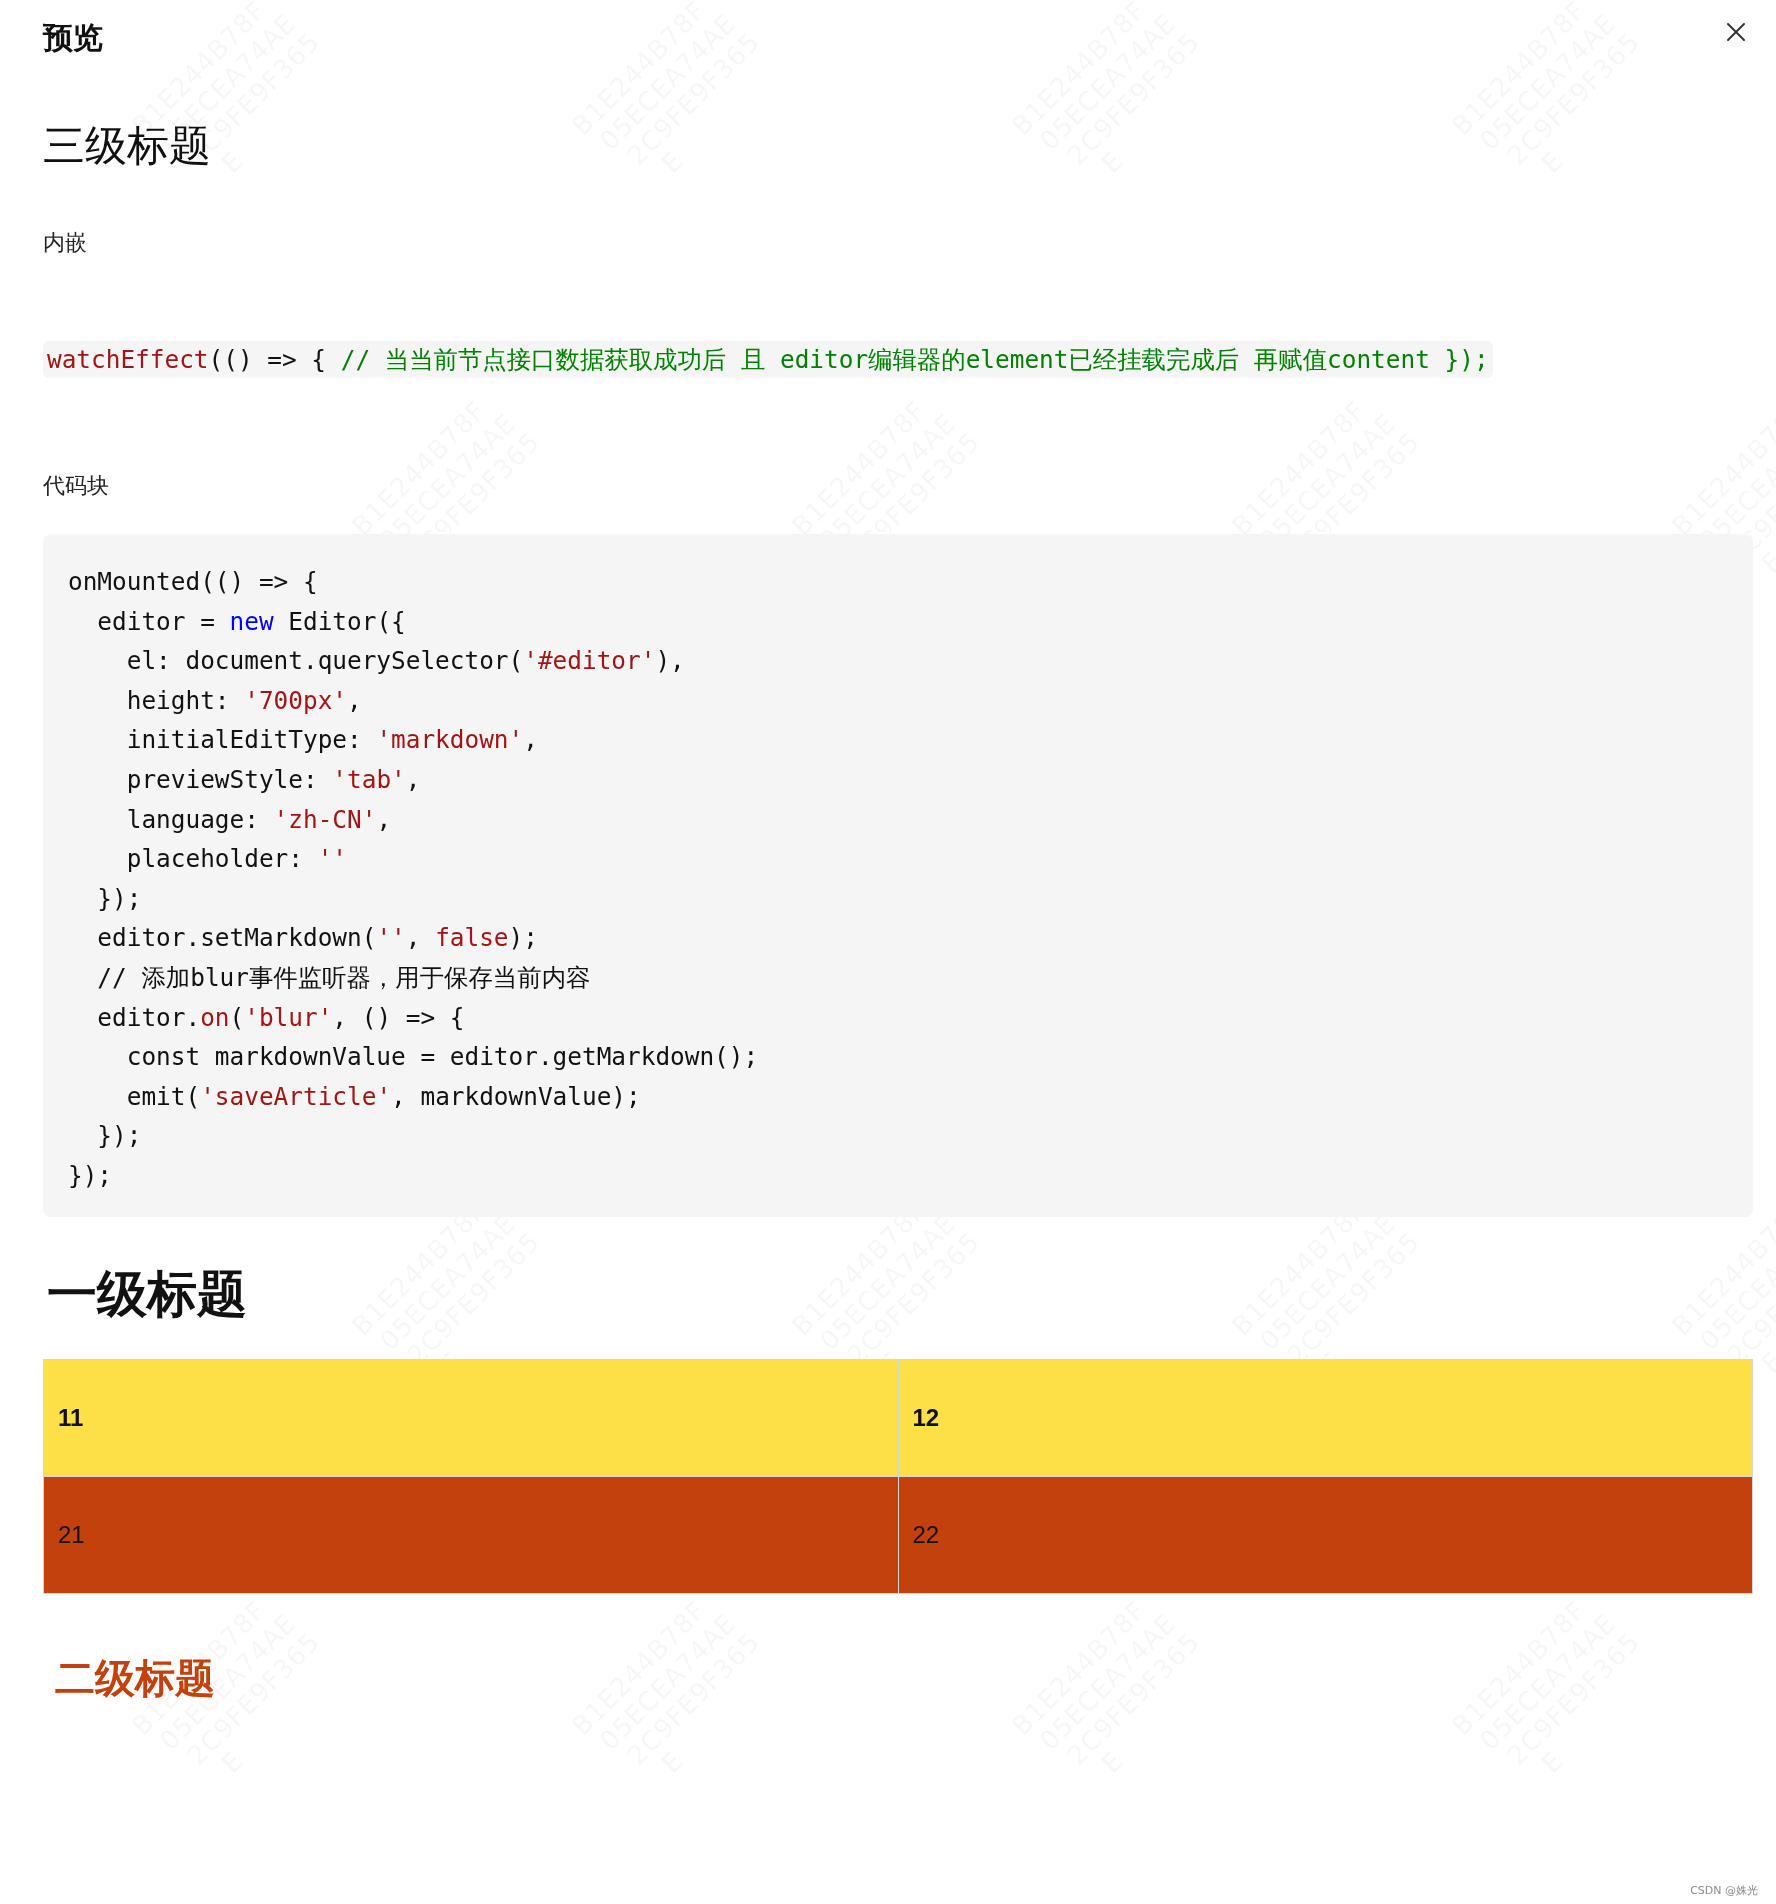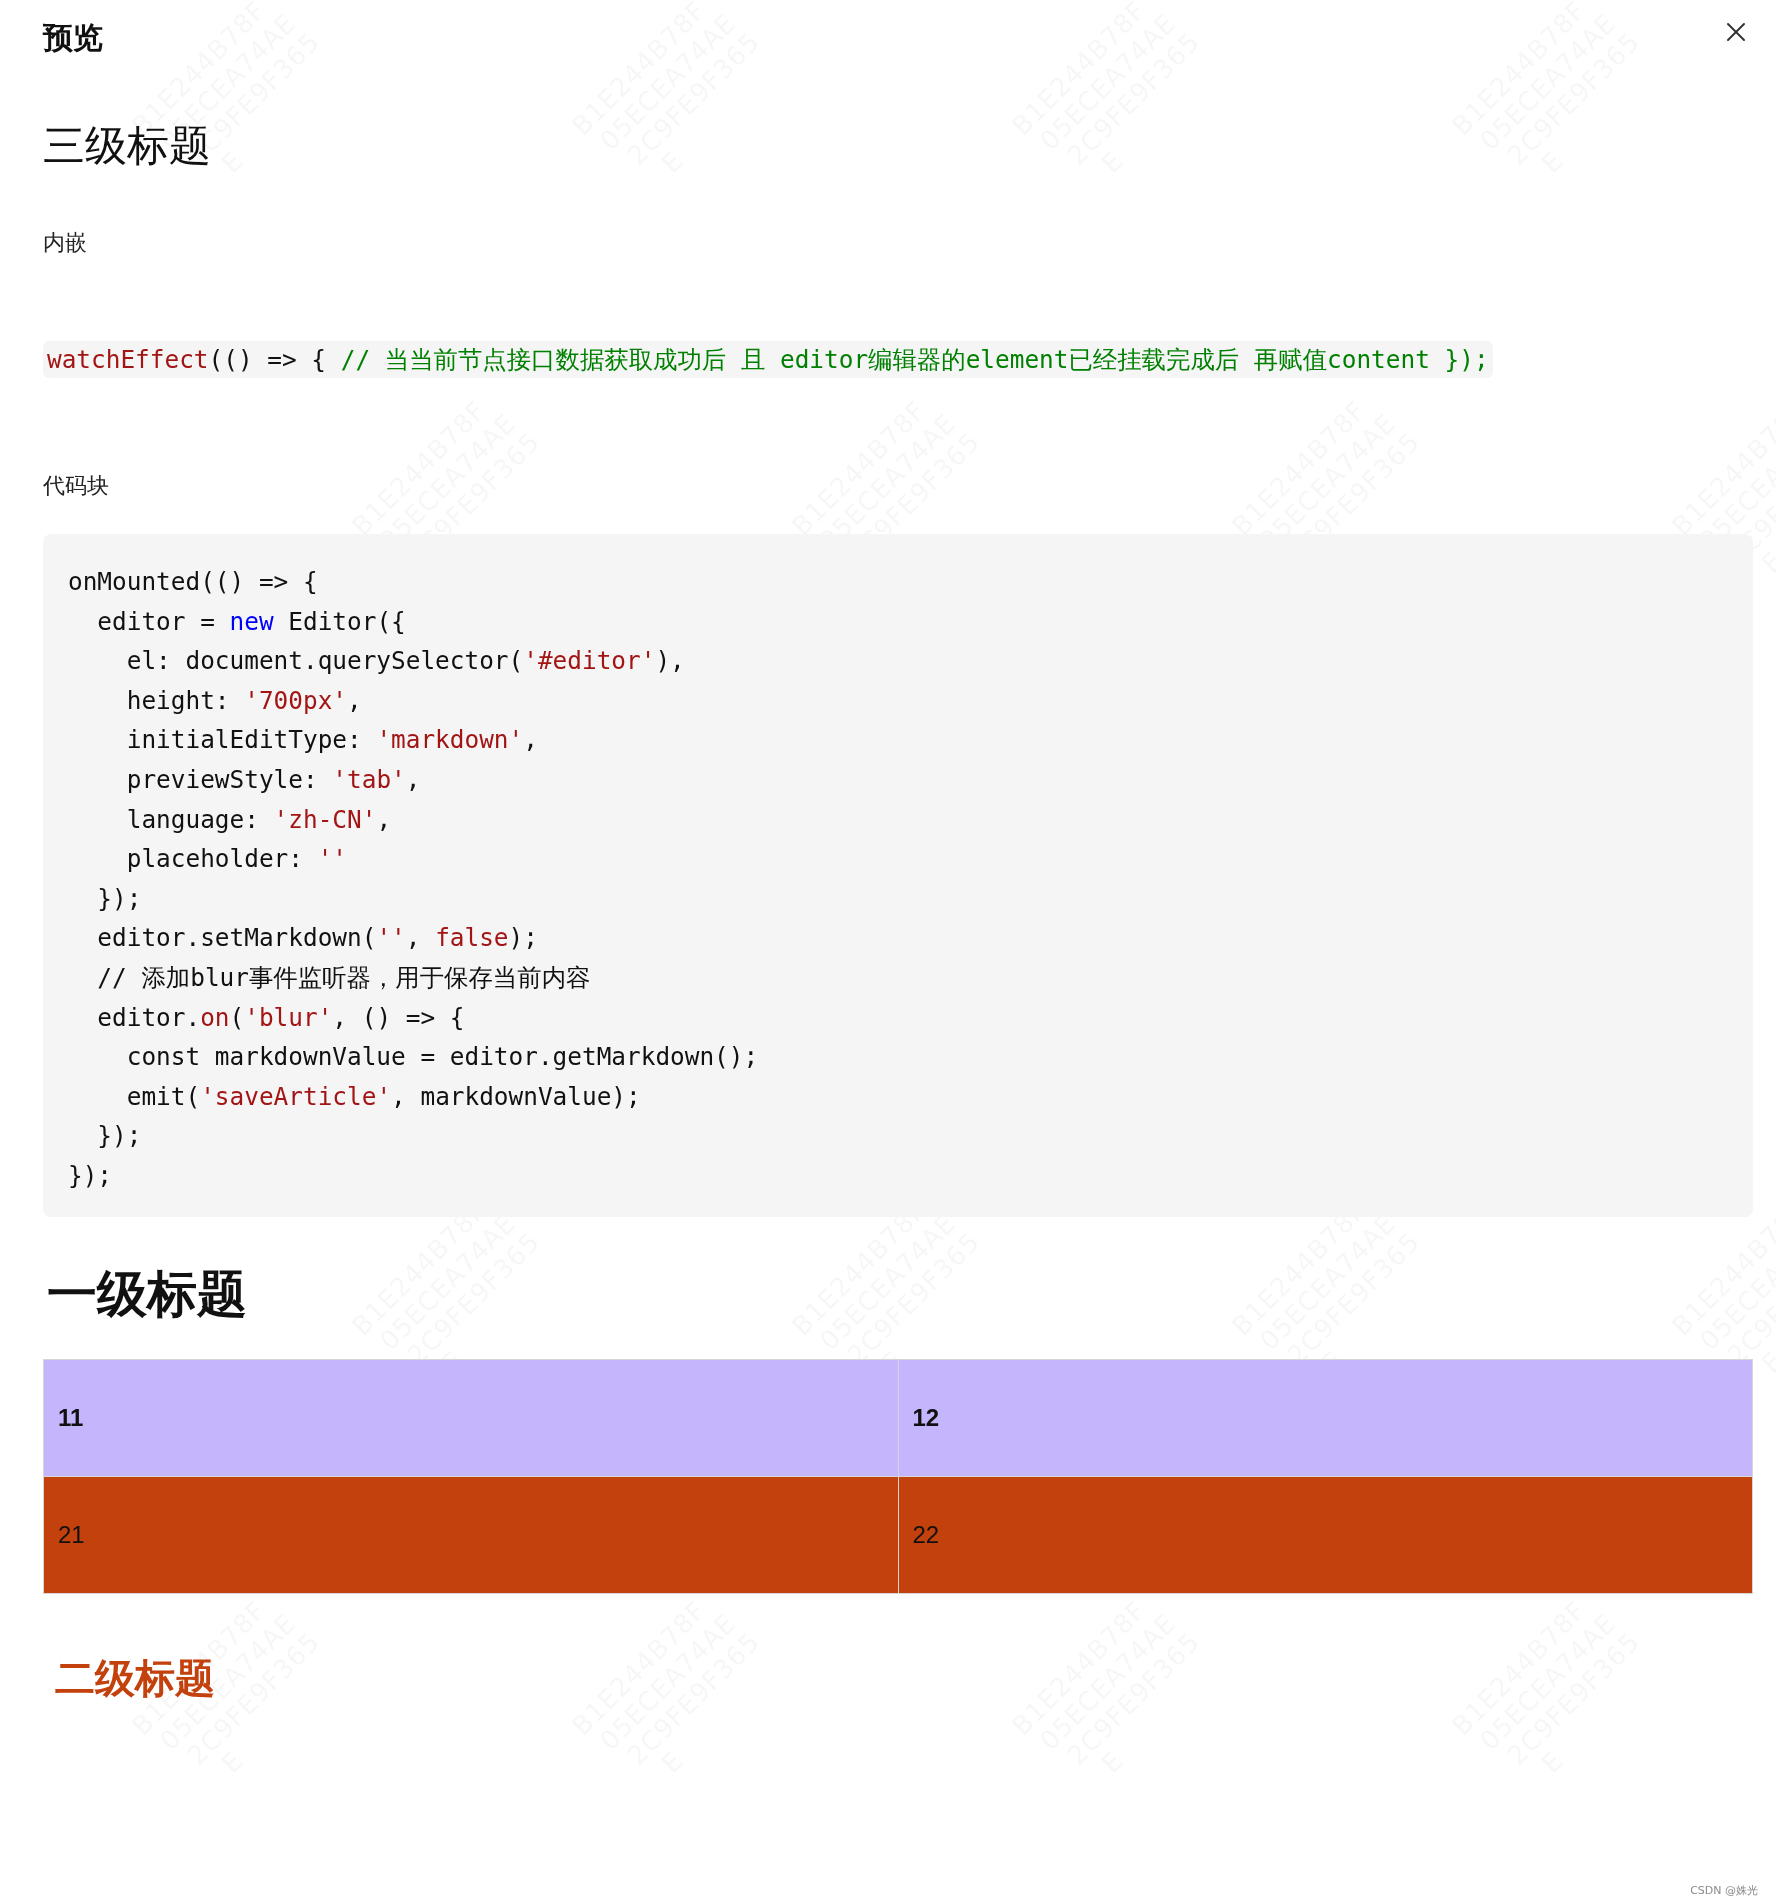--- a/index.html
+++ b/index.html
@@ -145,21 +145,21 @@
     .md-table th, .md-table td {
       border: 1.5px solid #d6d6d6;
       height: 116px;
       padding: 0 14px;
       text-align: left;
       vertical-align: middle;
       width: 50%;
       color: #111;
     }
     .md-table th {
-      background: #c4b5fd;
+      background: #fde047;
       font-weight: bold;
     }
     .md-table td {
       background: #c2410c;
     }
     .h2 {
       position: absolute;
       left: 0;
       top: 1638px;
       font-size: 40px;

